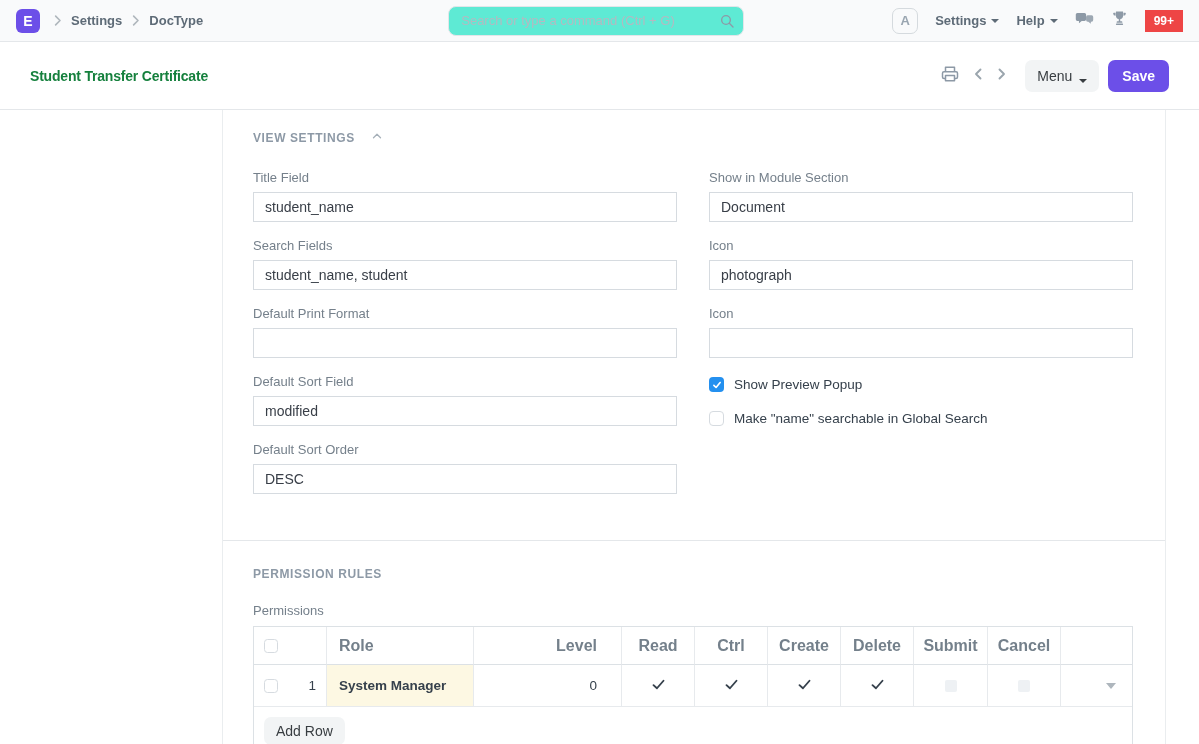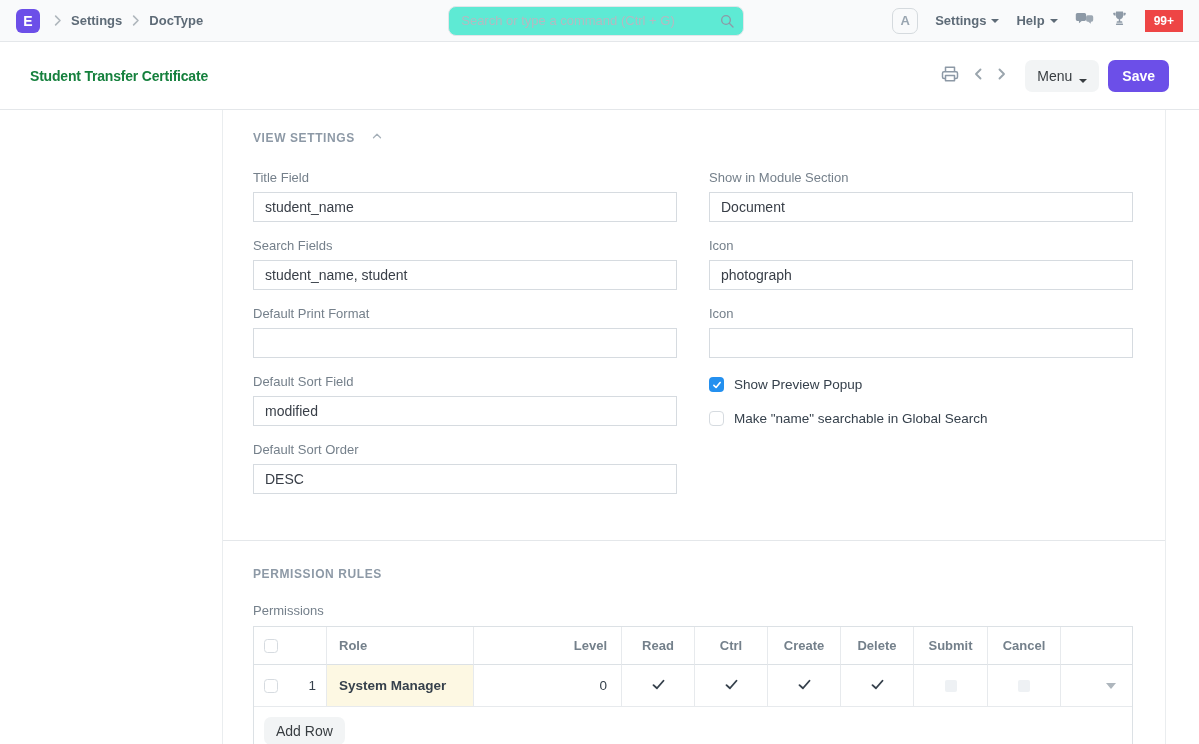--- a/index.html
+++ b/index.html
@@ -64,27 +64,27 @@
   .cb-on { background:#2490ef; }
   .cb-off { background:#fff; border:1px solid #d6dbe0; }
   .cb-label { font-size:13.5px; color:#36414c;text-align:right; }
   .divider { height:1px; background:#e4e7ea; margin:30px -32px 0 -30px; }
 
   .sec2 { padding-top:26px; }
   .table-label { font-size:13px; color:#75808b; margin-top:22px; }
   .ptable { border:1px solid #dce1e5; margin-top:8px; background:#fff; }
   .prow { display:grid; grid-template-columns:73px 147px 148px 73px 73px 73px 73px 74px 73px 1fr; }
   .pcell { border-right:1px solid #e7eaed; display:flex; align-items:center;
-    justify-content:center; font-size:13px; min-width:0; }
+    justify-content:center; font-size:16px; min-width:0; }
   .pcell:last-child { border-right:none; }
   .phead .pcell { height:38px; font-weight:600; color:#74808b; border-bottom:1px solid #dce1e5; }
   .pbody .pcell { height:42px; color:#36414c; font-size:13.5px; border-bottom:1px solid #e7eaed; }
   .cell-first { justify-content:space-between; padding:0 10px; }
   .cell-left { justify-content:flex-start; padding-left:12px; }
-  .cell-right { justify-content:flex-end; padding-right:14px; }
+  .cell-right { justify-content:flex-end; padding-right:24px; }
   .role-cell { background:#fdf8e3; font-weight:700; }
   .tcb { width:14px; height:14px; border:1px solid #d6dbe0; border-radius:3.5px; background:#fff;
     cursor:pointer; flex:0 0 auto; }
   .disabled-cb { width:12px; height:12px; background:#eef1f4; border-radius:2px; }
   .row-caret { width:0; height:0; border-left:5px solid transparent; border-right:5px solid transparent;
     border-top:6px solid #aeb6bd; cursor:pointer; }
   .cell-caret { justify-content:flex-end; padding-right:16px; }
   .pfoot { padding:10px; }
 </style>
 </head>

